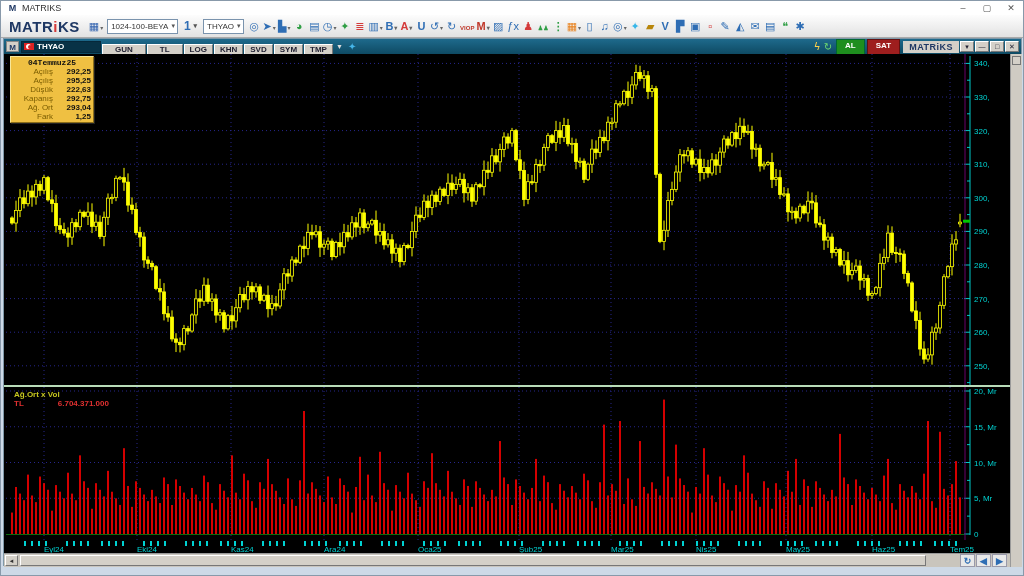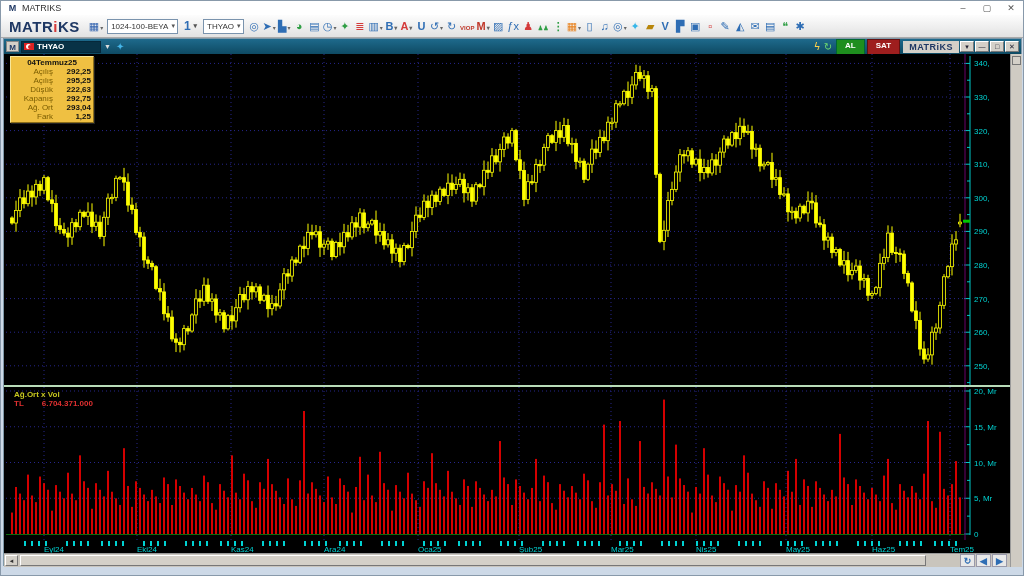--- a/index.html
+++ b/index.html
@@ -64,29 +64,29 @@
 
   .carea { position:absolute; left:0; top:15px; width:100%; height:513px; background:#000; }
   #price-svg { position:absolute; left:0; top:0; }
   .divider { position:absolute; left:0; width:1006px; height:2px; background:#b9dcb9; }
   #vol-svg  { position:absolute; left:0; top:333px; }
   #date-svg { position:absolute; left:0; top:486px; }
 
   .infobox { position:absolute; left:6px; top:2px; width:84px; background:#efc042;
              border:1px solid; border-color:#f8e79a #8a6d1a #8a6d1a #f8e79a;
              box-shadow:1px 1px 0 #222; font-size:8px; padding:1px 2px; }
-  .infobox .ihdr { text-align:center; font-weight:bold; color:#111; }
+  .infobox .ihdr { text-align:center; font-weight:bold; color:#111;font-family:Liberation Mono, monospace; }
   .irow { display:flex; line-height:9px; }
   .irow .il { flex:1; text-align:right; color:#7a5c00; padding-right:6px; }
   .irow .iv { width:32px; text-align:right; font-weight:bold; color:#111; }
 
   .volhdr { position:absolute; left:10px; top:336px; font-size:8px; line-height:9px; }
   .volhdr .ind { color:#c6c620; font-weight:bold; }
   .volhdr .cur, .volhdr .val { color:#e03030; font-weight:bold; }
-  .volhdr .val { margin-left:18px; }
+  .volhdr .val { margin-left:34px; }
 
   .scrollrow { position:absolute; left:0; top:499px; width:1006px; height:14px; background:#c9c5bd;
                border-top:1px solid #999; }
   .sbtn { position:absolute; left:1px; top:1px; width:13px; height:11px; background:#d4d0c8;
           border:1px solid; border-color:#fff #777 #777 #fff; font-size:6px; text-align:center;
           line-height:10px; color:#333; cursor:pointer; }
   .sthumb { position:absolute; left:16px; top:1px; width:906px; height:11px; background:#d4d0c8;
             border:1px solid; border-color:#fff #777 #777 #fff; cursor:pointer; }
   .navcluster { position:absolute; right:3px; top:0; display:flex; }
   .nbtn { width:15px; height:13px; background:#e8e8e8; border:1px solid #99a; color:#2e6db4;
@@ -132,20 +132,21 @@
 
   <div class="mdi">
     <div class="ctitle">
       <span class="cicon">M</span>
       <span class="symbox">
         <span class="flag">
             <span class="crescent"></span>
           </span>
         <span>THYAO</span>
       </span>
+      <span id="ctb-buttons"><span class="cbtn wide">GUN</span><span class="cbtn wide">TL</span><span class="cbtn">LOG</span><span class="cbtn">KHN</span><span class="cbtn">SVD</span><span class="cbtn">SYM</span><span class="cbtn">TMP</span></span>
       <span class="ccaret">▼</span>
       <span class="tweet">✦</span>
       <span class="cspacer"></span>
       <span class="tli" style="color:#ffd24a">ϟ</span>
       <span class="tli" style="color:#6fdc6f">↻</span>
       <span class="albtn">AL</span>
       <span class="satbtn">SAT</span>
       <span class="cbrand">MATRiKS</span>
       <span id="cwin-controls" style="display:flex">
           <span class="cwc">▾</span>

